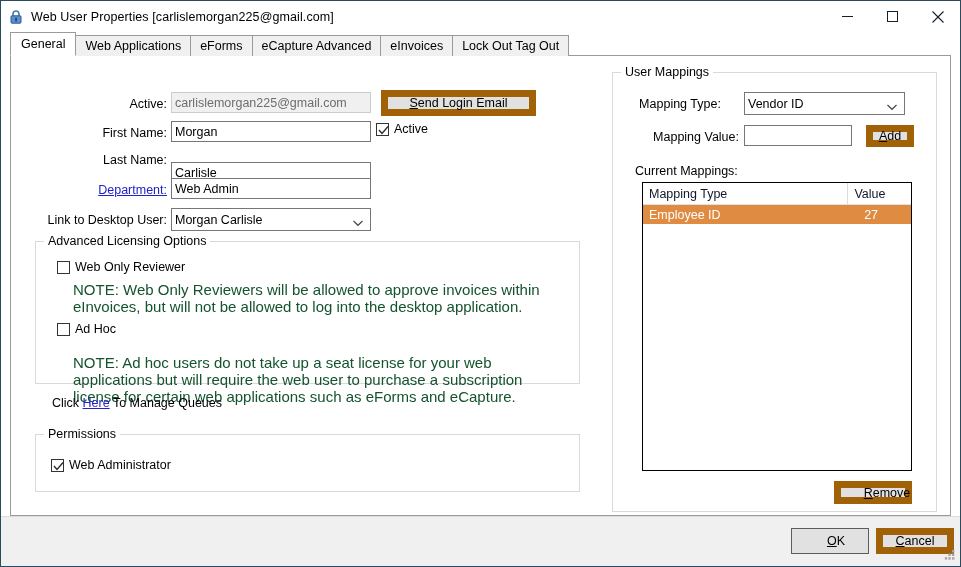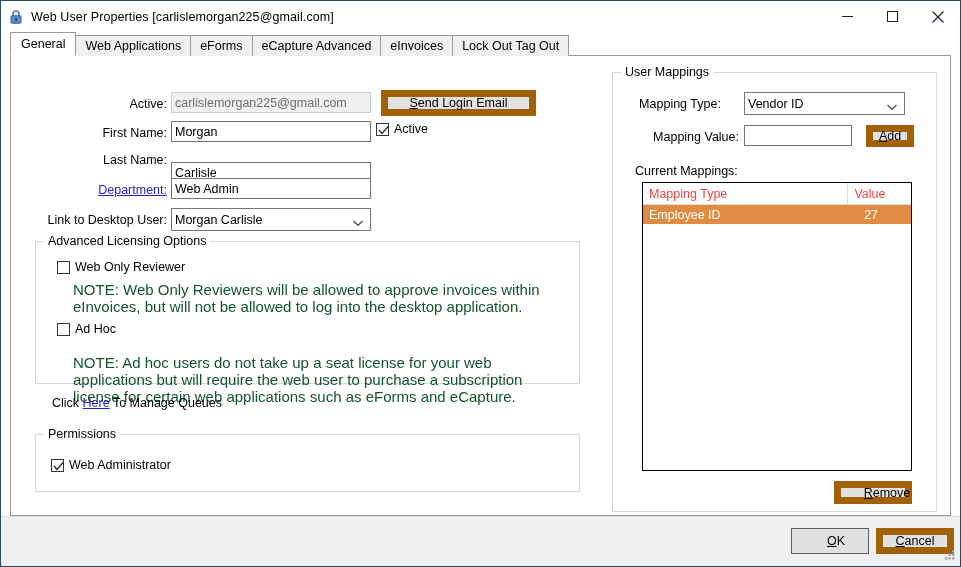--- a/index.html
+++ b/index.html
@@ -206,21 +206,21 @@
     background: #ffffff;
     overflow: hidden;
   }
   .lv-head {
     display: flex;
     height: 21px;
     border-bottom: 1px solid #e0e0e0;
     background: #ffffff;
   }
   .lv-th {
-    font-size: 12.5px; color: #ef4444;
+    font-size: 12.5px; color: #0f172a;
     display: flex; align-items: center;
     padding-left: 6px;
     box-sizing: border-box;
     border-right: 1px solid #dcdcdc;
     white-space: nowrap;
   }
   .lv-th:last-child { border-right: none; }
   .lv-row {
     display: flex; height: 19px;
     font-size: 12.5px;

